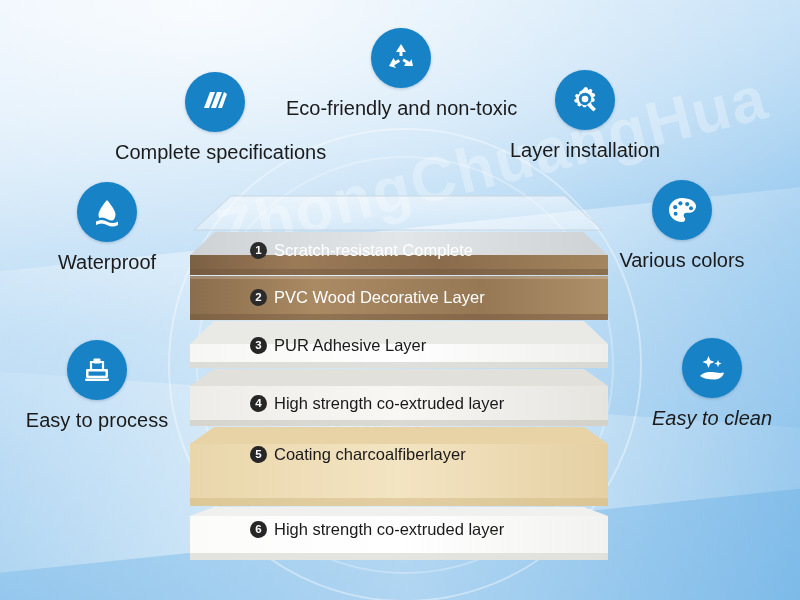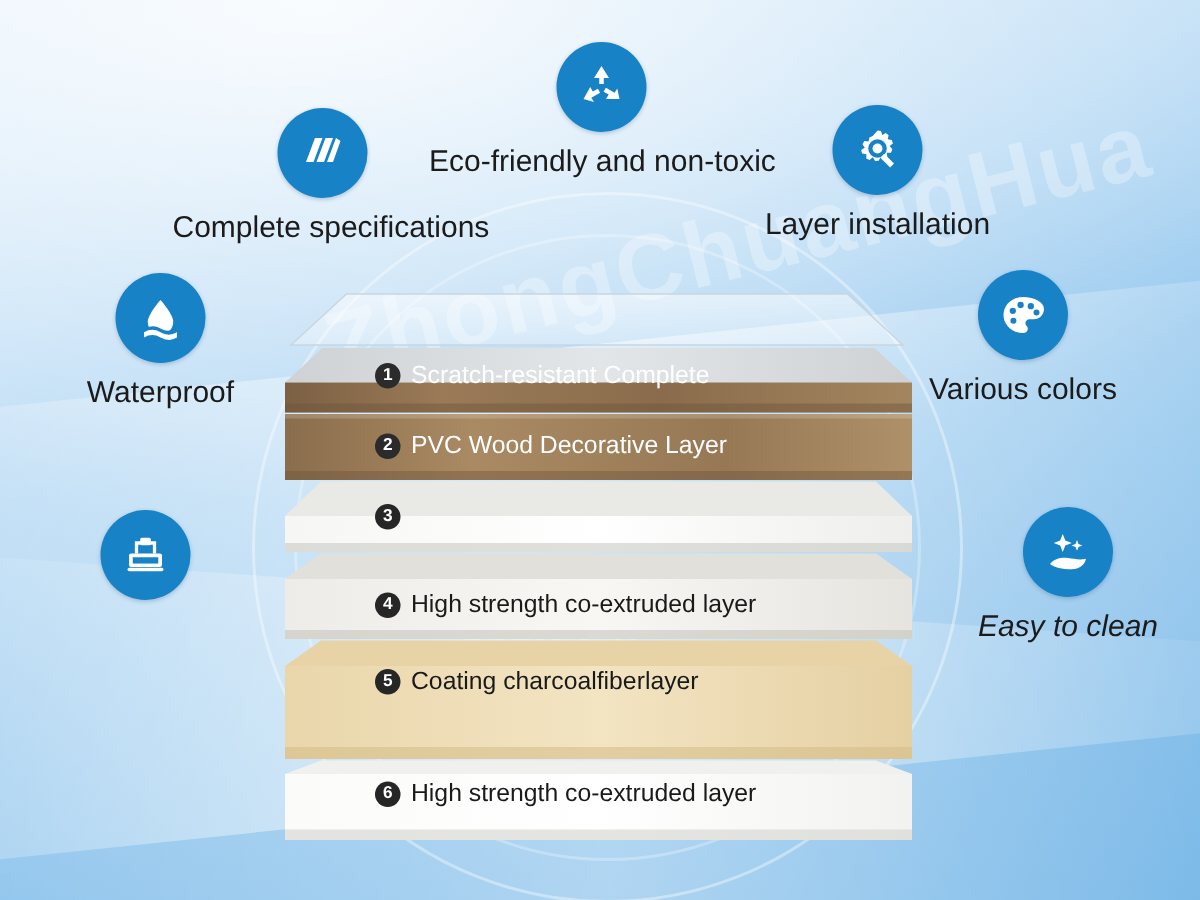--- a/index.html
+++ b/index.html
@@ -239,20 +239,21 @@
   <div class="layer-text dark-bg" style="left:250px; top:241px;">
     <span class="num">1</span>
     <span>Scratch-resistant Complete</span>
   </div>
   <div class="layer-text dark-bg" style="left:250px; top:288px;">
     <span class="num">2</span>
     <span>PVC Wood Decorative Layer</span>
   </div>
   <div class="layer-text" style="left:250px; top:336px;">
     <span class="num">3</span>
+    <span>PUR Adhesive Layer</span>
   </div>
   <div class="layer-text" style="left:250px; top:394px;">
     <span class="num">4</span>
     <span>High strength co-extruded layer</span>
   </div>
   <div class="layer-text" style="left:250px; top:445px;">
     <span class="num">5</span>
     <span>Coating charcoalfiberlayer</span>
   </div>
   <div class="layer-text" style="left:250px; top:520px;">
@@ -323,20 +324,21 @@
   <div class="feature" style="left:12px; top:340px; width:170px;">
     <div class="badge">
       <svg width="34" height="34" viewBox="0 0 34 34">
         <rect x="6" y="16" width="22" height="9" rx="1.4" fill="#ffffff"></rect>
         <rect x="8.5" y="18.5" width="17" height="4.2" fill="#1782c6"></rect>
         <path d="M11 16 L11 9 L23 9 L23 16" fill="none" stroke="#ffffff" stroke-width="2.2"></path>
         <rect x="13.5" y="5.5" width="7" height="5" rx="1" fill="#ffffff"></rect>
         <rect x="5" y="25.5" width="24" height="2.4" rx="1.2" fill="#ffffff"></rect>
       </svg>
     </div>
+    <div class="feature-label">Easy to process</div>
   </div>
 
   <div class="feature" style="left:632px; top:338px; width:160px;font-style:italic;">
     <div class="badge">
       <svg width="34" height="34" viewBox="0 0 34 34">
         <path d="M13.5 5 L15.2 9.3 L19.5 11 L15.2 12.7 L13.5 17 L11.8 12.7 L7.5 11 L11.8 9.3 Z" fill="#ffffff"></path>
         <path d="M23 9 L24 11.6 L26.6 12.6 L24 13.6 L23 16.2 L22 13.6 L19.4 12.6 L22 11.6 Z" fill="#ffffff"></path>
         <path d="M5 25 C8 21.5 12 20.5 17 21 C21 21.4 24.5 22.6 29 21.5 C28.2 25.6 24.5 28.5 19.5 28.5 C13 28.5 8 27.4 5 25 Z" fill="#ffffff"></path>
       </svg>
     </div>

